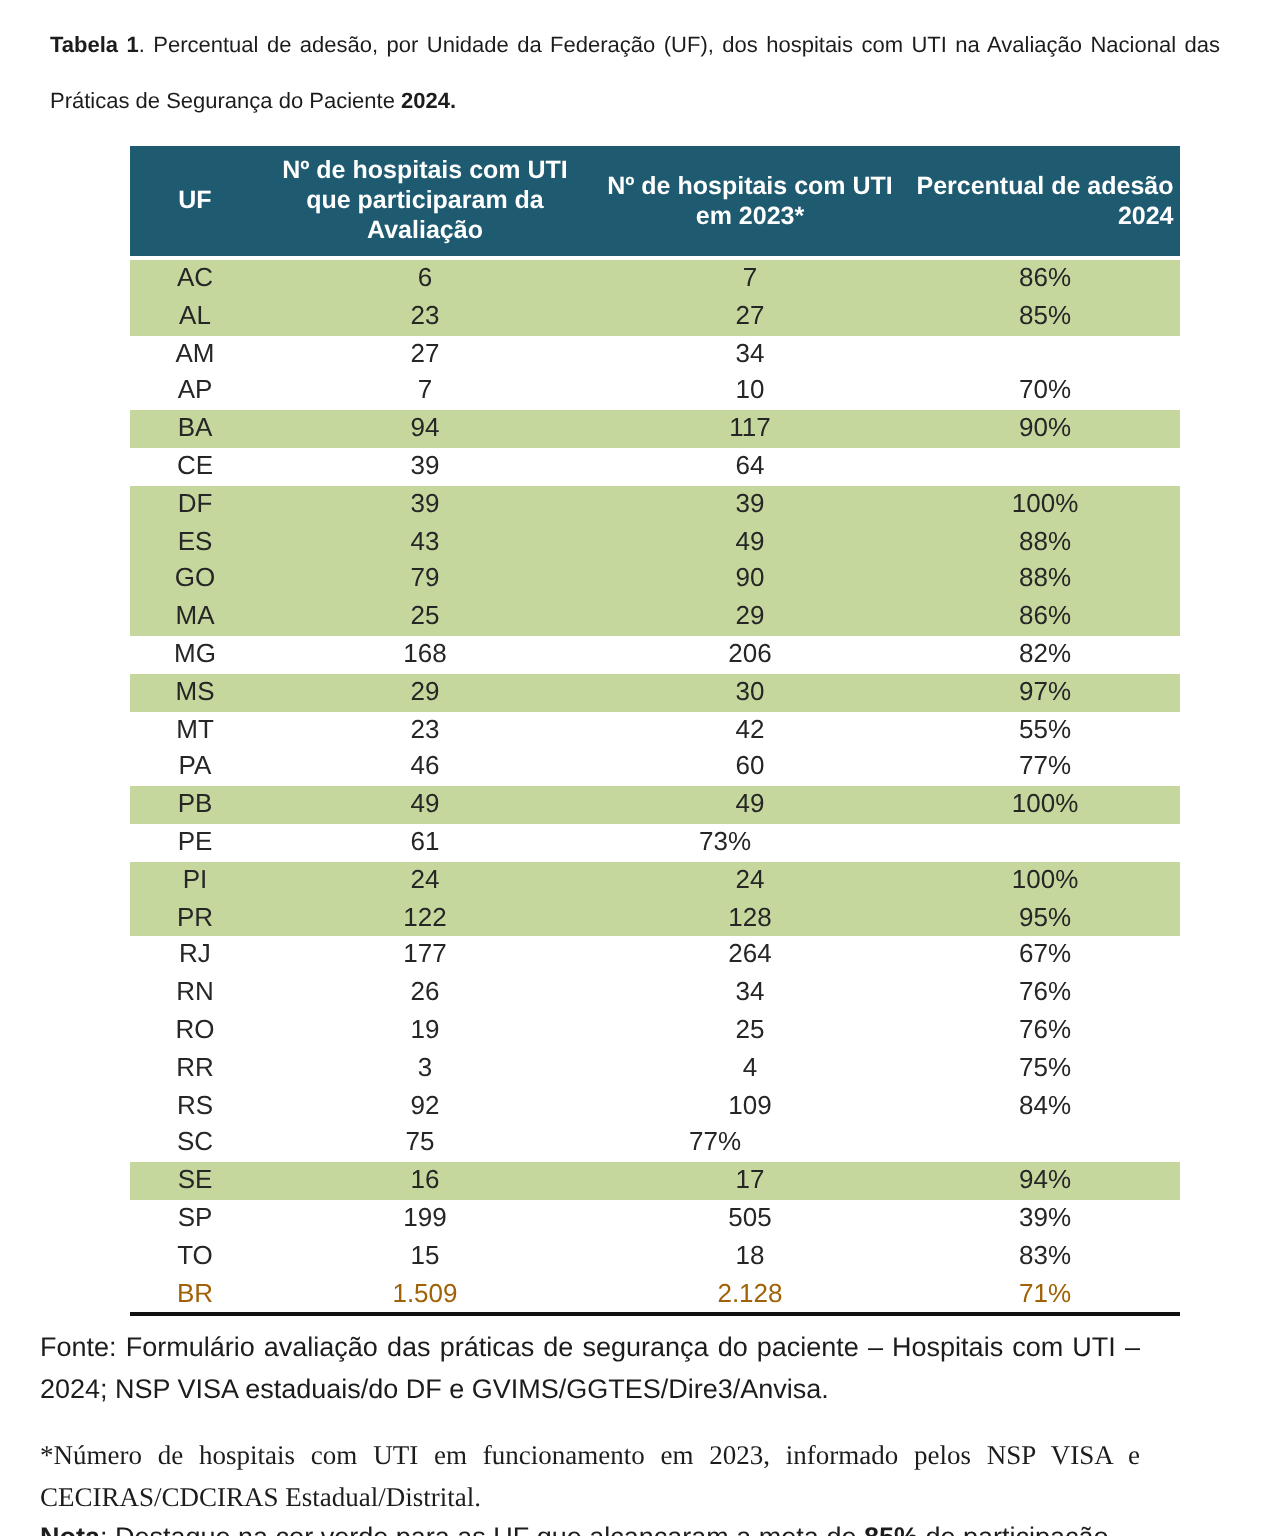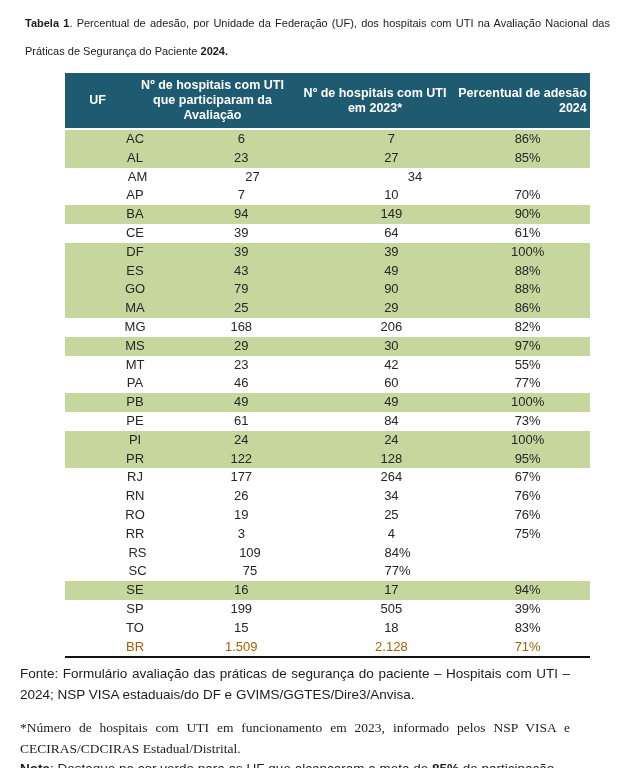--- a/index.html
+++ b/index.html
@@ -25,21 +25,21 @@
   .th {
     display:flex; align-items:center; justify-content:center;
     text-align:center; white-space:pre-line; line-height:15px;
     padding:0 2px;
   }
   .c1 { width:65px; }
   .c2 { width:165px; }
   .c3 { width:160px; }
   .c4 { width:135px;text-align:right; }
   .tbody { margin-top:2px; border-bottom:2px solid #111111; }
-  .tr { display:flex; height:18.8px; font-size:13px; color:#262626;padding-left:40px; }
+  .tr { display:flex; height:18.8px; font-size:13px; color:#262626; }
   .tr.green { background:#C6D79E; }
   .tr.bold { font-weight:normal; color:#a16207; }
   .td { text-align:center; line-height:18.6px; overflow:hidden; }
   .footer {
     margin:6px 64px 0 20px;
     font-size:13.5px; line-height:20.5px;
     text-align:justify; color:#1c1c1c;
   }
   .footer p.gap { margin-top:13px;font-family:Liberation Serif, serif; }
   .footer .b { font-weight:bold; }
@@ -80,28 +80,27 @@
   </div>
       <div class="tr">
     <div class="td c1">AP</div>
     <div class="td c2">7</div>
     <div class="td c3">10</div>
     <div class="td c4">70%</div>
   </div>
       <div class="tr green">
     <div class="td c1">BA</div>
     <div class="td c2">94</div>
-    <div class="td c3">149</div>
+    <div class="td c3">117</div>
     <div class="td c4">90%</div>
   </div>
       <div class="tr">
     <div class="td c1">CE</div>
     <div class="td c2">39</div>
     <div class="td c3">64</div>
-    <div class="td c4">61%</div>
   </div>
       <div class="tr green">
     <div class="td c1">DF</div>
     <div class="td c2">39</div>
     <div class="td c3">39</div>
     <div class="td c4">100%</div>
   </div>
       <div class="tr green">
     <div class="td c1">ES</div>
     <div class="td c2">43</div>
@@ -146,21 +145,20 @@
   </div>
       <div class="tr green">
     <div class="td c1">PB</div>
     <div class="td c2">49</div>
     <div class="td c3">49</div>
     <div class="td c4">100%</div>
   </div>
       <div class="tr">
     <div class="td c1">PE</div>
     <div class="td c2">61</div>
-    <div class="td c3">84</div>
     <div class="td c4">73%</div>
   </div>
       <div class="tr green">
     <div class="td c1">PI</div>
     <div class="td c2">24</div>
     <div class="td c3">24</div>
     <div class="td c4">100%</div>
   </div>
       <div class="tr green">
     <div class="td c1">PR</div>
@@ -187,20 +185,21 @@
     <div class="td c4">76%</div>
   </div>
       <div class="tr">
     <div class="td c1">RR</div>
     <div class="td c2">3</div>
     <div class="td c3">4</div>
     <div class="td c4">75%</div>
   </div>
       <div class="tr">
     <div class="td c1">RS</div>
+    <div class="td c2">92</div>
     <div class="td c3">109</div>
     <div class="td c4">84%</div>
   </div>
       <div class="tr">
     <div class="td c1">SC</div>
     <div class="td c3">75</div>
     <div class="td c4">77%</div>
   </div>
       <div class="tr green">
     <div class="td c1">SE</div>

